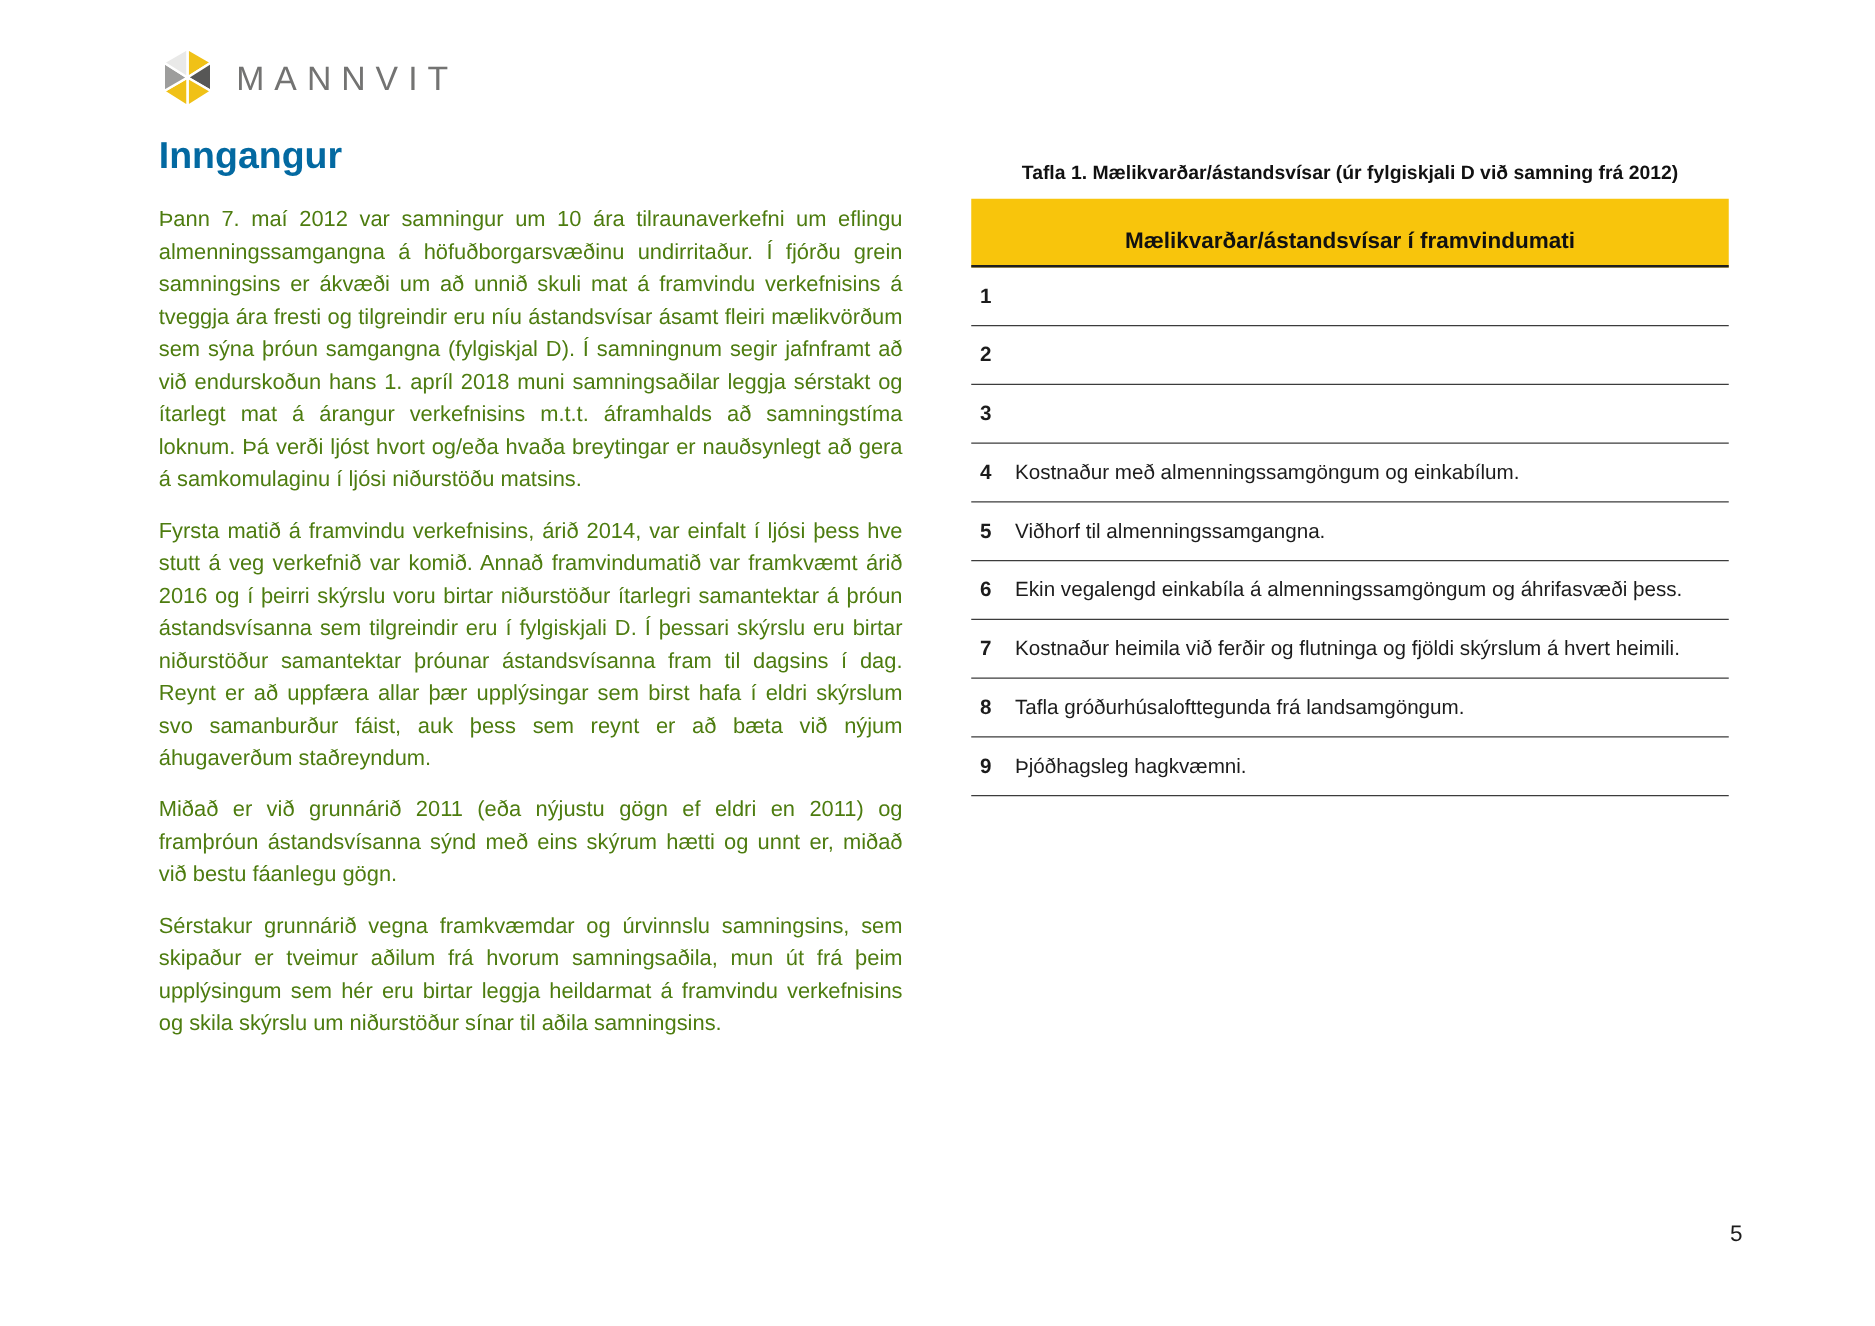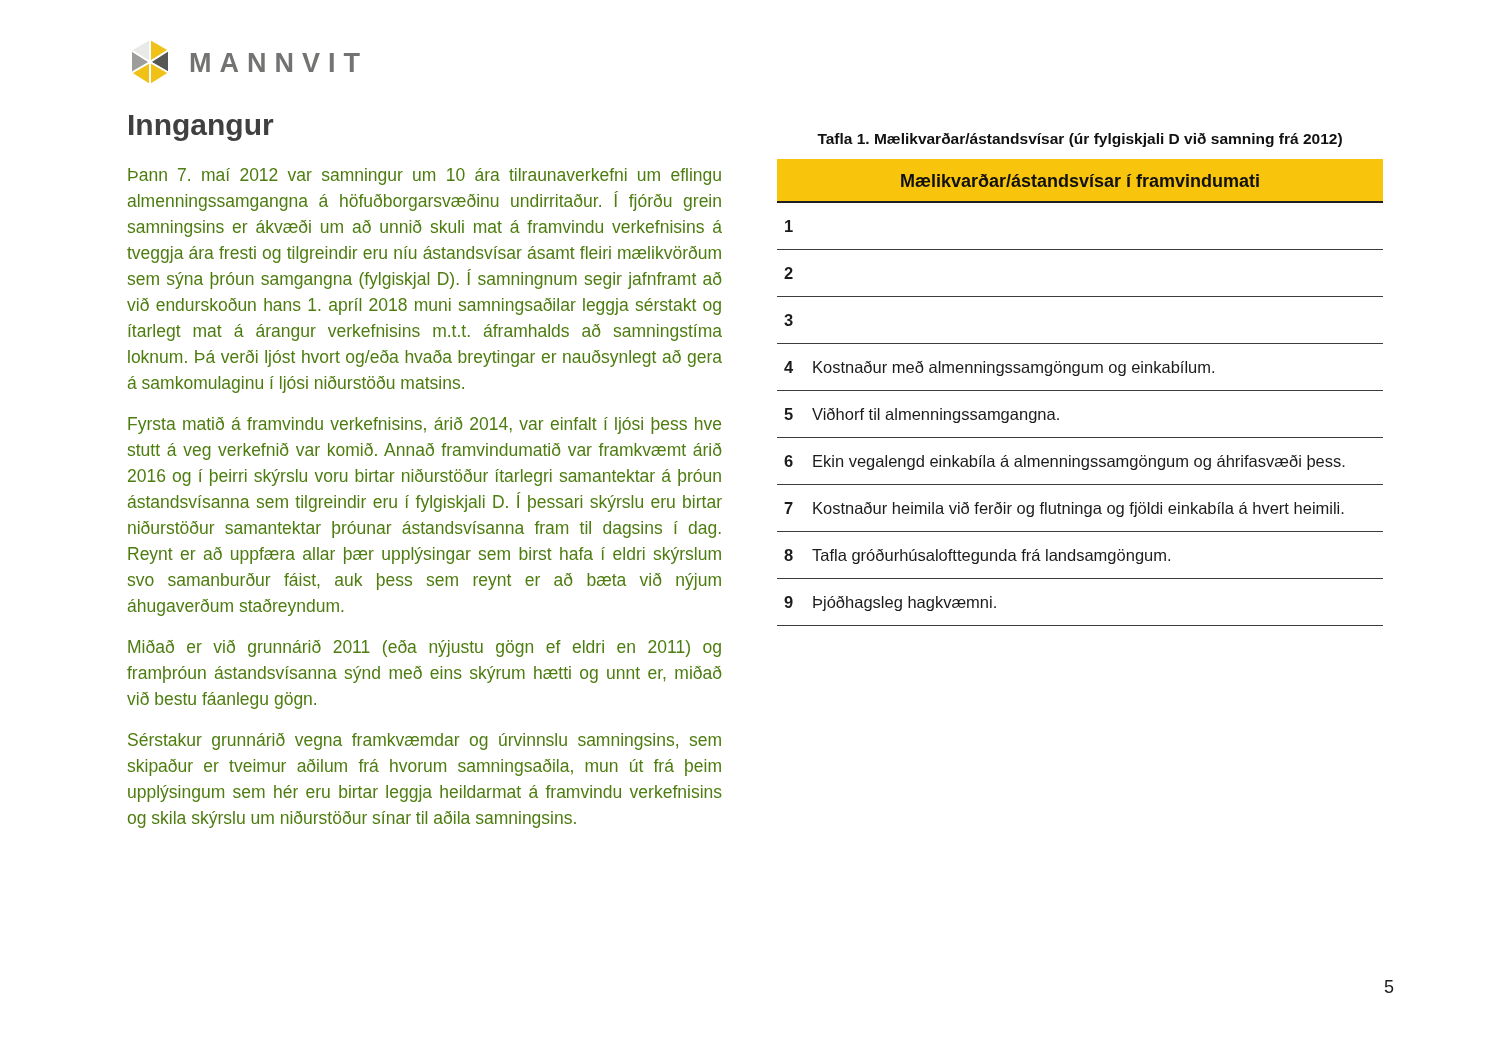--- a/index.html
+++ b/index.html
@@ -6,44 +6,44 @@
   body{
     width:1500px;height:1061px;position:relative;overflow:hidden;
     background:#ffffff;
     font-family:"Liberation Sans", sans-serif;
     color:#1c1c1c;
   }
   
   .logo{position:absolute;left:126px;top:36px;display:flex;align-items:center;gap:15px;}
   .logo svg{display:block;}
   .brand-name{
-    font-size:27px;letter-spacing:8px;color:#737372;font-weight:700;
+    font-size:27px;letter-spacing:8px;color:#737372;font-weight:400;
     transform:translateY(1px);
   }
   
   .left-col{position:absolute;left:127px;top:108px;width:611px;}
   .section-heading{
-    font-size:30px;font-weight:700;color:#404040;margin:0 0 20px 0;
+    font-size:30px;font-weight:700;color:#0369a1;margin:0 0 20px 0;
   }
   .left-col p{
     margin:0 16px 15px 0;
     font-size:17.5px;line-height:26px;color:#4d7c0f;
     text-align:justify;
   }
   
   .right-col{position:absolute;left:777px;top:130px;width:606px;}
   .table-caption{
     text-align:center;font-weight:700;font-size:15.5px;color:#111;
     margin:0 0 11px 0;
   }
   .table-header{
     background:var(--table-header-bg,#F8C50C);
     border-bottom:2px solid #1e1e1e;
     text-align:center;font-weight:700;font-size:18px;color:#111;
-    padding:12px 4px 9px 4px;
+    padding:23px 4px 9px 4px;
   }
   .trow{
     display:flex;align-items:center;
     border-bottom:1.5px solid #3c3c3c;
     padding:11px 0;
     font-size:16.5px;line-height:24px;color:#1c1c1c;
   }
   .trow .num{flex:none;width:28px;padding-left:7px;font-weight:700;}
   .trow .txt{flex:1;padding-right:4px;}
   
@@ -95,21 +95,21 @@
   <div class="trow">
     <span class="num">5</span>
     <span class="txt">Viðhorf til almenningssamgangna.</span>
   </div>
   <div class="trow">
     <span class="num">6</span>
     <span class="txt">Ekin vegalengd einkabíla á almenningssamgöngum og áhrifasvæði þess.</span>
   </div>
   <div class="trow">
     <span class="num">7</span>
-    <span class="txt">Kostnaður heimila við ferðir og flutninga og fjöldi einkabíla á hvert heimili.</span>
+    <span class="txt">Kostnaður heimila við ferðir og flutninga og fjöldi skýrslum á hvert heimili.</span>
   </div>
   <div class="trow">
     <span class="num">8</span>
     <span class="txt">Tafla gróðurhúsalofttegunda frá landsamgöngum.</span>
   </div>
   <div class="trow">
     <span class="num">9</span>
     <span class="txt">Þjóðhagsleg hagkvæmni.</span>
   </div>
 </div>

